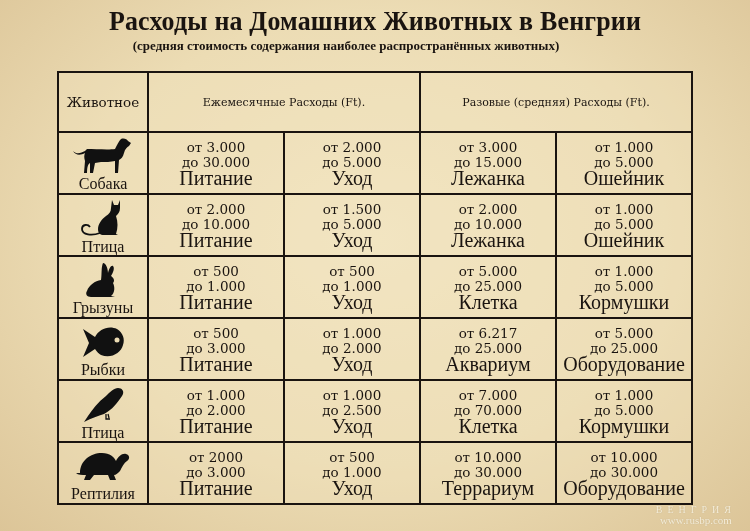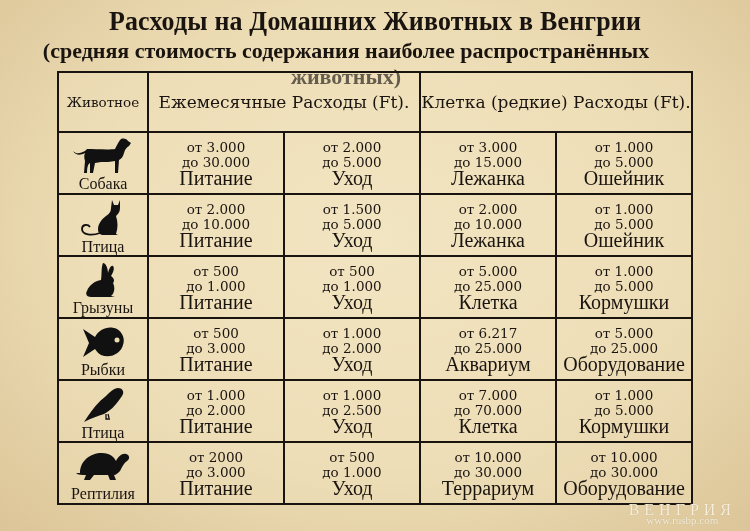--- a/index.html
+++ b/index.html
@@ -9,68 +9,68 @@
     font-family: "DejaVu Serif", "Liberation Serif", serif;
     color:#1a1410;
   }
   .title {
     position:absolute; left:0; top:6px; width:750px; text-align:center;
     font-family: "Liberation Serif", serif; font-size:27px; font-weight:bold;
     letter-spacing:0.2px; transform:scaleX(0.96);
   }
   .subtitle {
     position:absolute; left:0; top:38px; width:692px; text-align:center;
-    font-family: "Liberation Serif", serif; font-size:22px; font-weight:bold;
+    font-family: "Liberation Serif", serif; font-size:13px; font-weight:bold;
   }
   table.grid {
     position:absolute; left:57px; top:71px;
     border-collapse:collapse;
     border:2.5px solid #1a1410;
   }
   table.grid td {
     border:2px solid #1a1410;
     text-align:center; vertical-align:middle; padding:0;
     background: rgba(240,226,188,0.35);
   }
   .col-animal { width:90px; }
   .col-val { width:136px; }
-  .hdr { height:58px; font-size:17px; font-family:"DejaVu Serif", serif; }
+  .hdr { height:58px; font-size:11px; font-family:"DejaVu Serif", serif; }
   .hdr-animal { font-size:13.5px; }
   tr.data td { height:60px; }
   .cell { font-size:13.5px; line-height:15.5px; font-family:"DejaVu Serif", serif; }
   .cell .lbl { font-family:"Liberation Serif", serif; font-size:20px; }
   .animal-cell { position:relative;margin-top:40px; }
   .animal-cell svg { display:block; margin:2px auto 0; }
   .animal-name { font-family:"Liberation Serif", serif; font-size:16px; line-height:17px; }
   .watermark {
     position:absolute; right:14px; bottom:5px; text-align:center;
     color:#f6eed8; font-family:"Liberation Serif", serif; font-size:11px; line-height:11px;
     text-shadow:0 0 1px #b9a784;
   }
-  .watermark .wm1 { letter-spacing:5px; font-size:16px; }
+  .watermark .wm1 { letter-spacing:5px; font-size:10px; }
 </style>
 </head>
 <body>
 
 <div class="title">Расходы на Домашних Животных в Венгрии</div>
 <div class="subtitle">(средняя стоимость содержания наиболее распространённых животных)</div>
 
 <table class="grid">
   <colgroup>
     <col class="col-animal">
       <col class="col-val">
       <col class="col-val">
       <col class="col-val">
       <col class="col-val">
   </colgroup>
   <tbody>
       <tr class="header-row">
     <td class="hdr hdr-animal">Животное</td>
     <td class="hdr" colspan="2">Ежемесячные Расходы (Ft).</td>
-    <td class="hdr" colspan="2">Клетка (редкие) Расходы (Ft).</td>
+    <td class="hdr" colspan="2">Разовые (средняя) Расходы (Ft).</td>
   </tr>
 
   <tr class="data">
     <td class="animal-cell">
       <svg width="64" height="38" viewBox="0 0 64 38">
         <path fill="#111" d="M2 14 C6 18 10 16 14 14 L16 12 C24 12 38 13 44 12 C46 8 48 4 50 2 C53 1 56 2 57 4 L60 6 L58 9 C56 10 54 12 53 16 C52 20 50 22 48 23 L47 36 L44 36 L44 24 C40 25 34 25 30 25 L24 26 L22 36 L19 36 L19 26 C17 27 16 30 16 36 L13 36 L14 24 C13 21 13 18 14 16 C10 18 5 19 2 14 Z"></path>
       </svg>
       <div class="animal-name">Собака</div>
     </td>
     <td class="cell">

